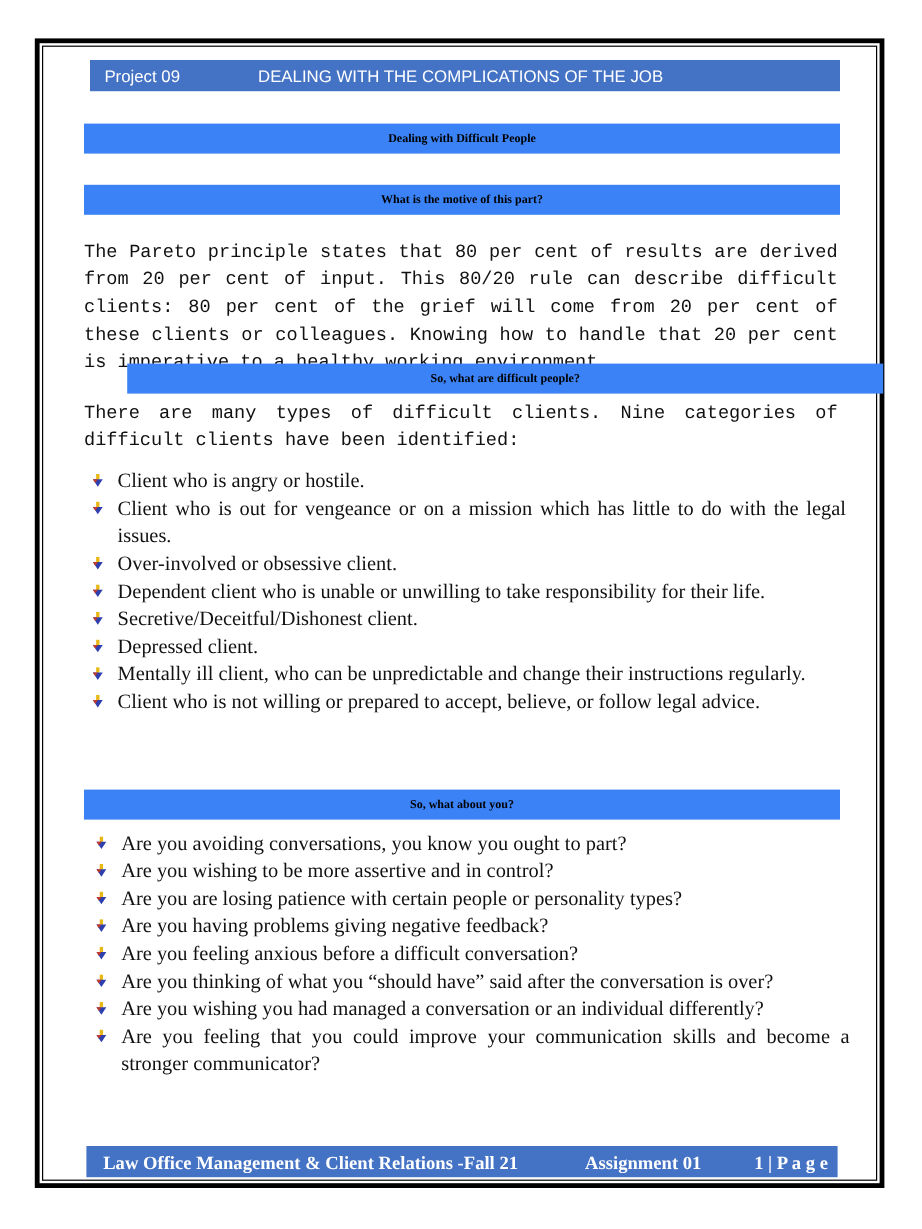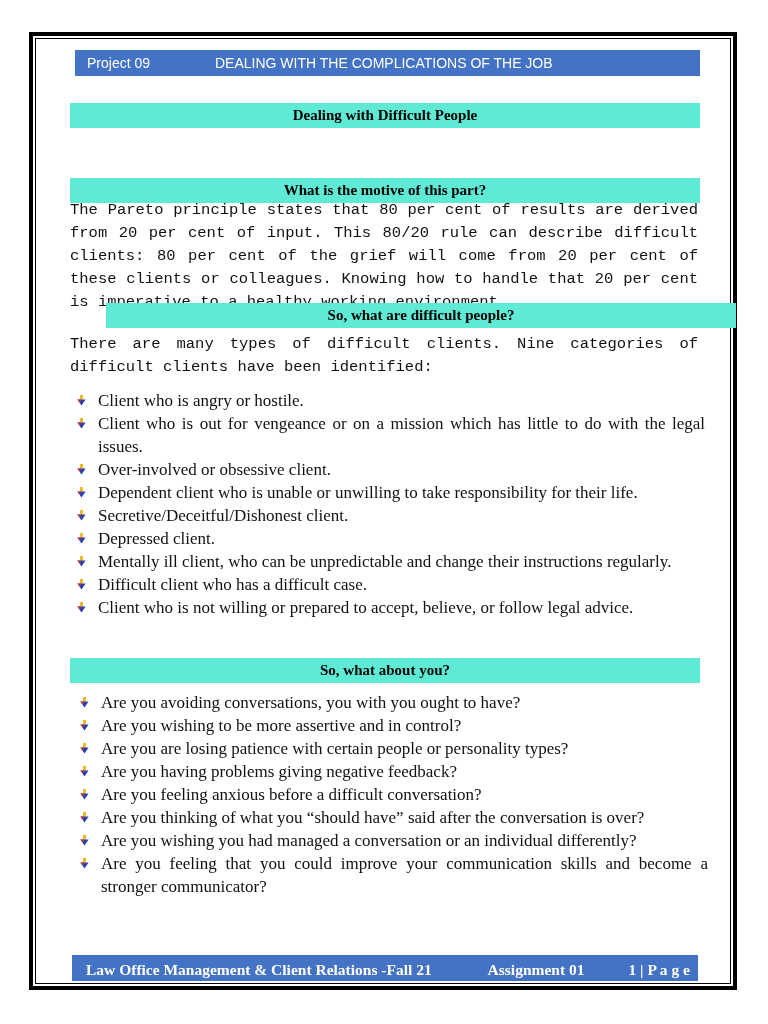--- a/index.html
+++ b/index.html
@@ -23,23 +23,23 @@
     position:absolute; left:75px; top:50px; width:625px; height:26px;
     background:#4472C4;
     display:flex; align-items:center;
     padding-left:12px; box-sizing:border-box;
     font-family:"Liberation Sans", sans-serif;
     font-size:14px; color:#ffffff;
   }
   .top-banner .project { width:128px; flex:0 0 auto; }
   .heading-bar {
     position:absolute; left:70px; width:630px; height:25px;
-    background:#5eead4;
+    background:#3b82f6;
     display:flex; align-items:center; justify-content:center;
-    font-size:15px; font-weight:bold; color:#000000;
+    font-size:10px; font-weight:bold; color:#000000;
   }
   .para {
     position:absolute; left:70px; width:628px;
     font-size:15.5px; line-height:23px;
     text-align:justify;
     font-family:Liberation Mono, monospace;
   }
   ul.bullet-list {
     position:absolute; left:52px; width:628px;
     margin:0; padding:0 0 0 25px;
@@ -71,21 +71,21 @@
 
 <div class="top-banner">
   <span class="project">Project 09</span>
   <span>DEALING WITH THE COMPLICATIONS OF THE JOB</span>
 </div>
 
 <div class="heading-bar" style="top:103px;">
   <span>Dealing with Difficult People</span>
 </div>
 
-<div class="heading-bar" style="top:178px;">
+<div class="heading-bar" style="top:154px;">
   <span>What is the motive of this part?</span>
 </div>
 
 <div class="para" style="top:199px;">The Pareto principle states that 80 per cent of results are derived from 20 per cent of input. This 80/20 rule can describe difficult clients: 80 per cent of the grief will come from 20 per cent of these clients or colleagues. Knowing how to handle that 20 per cent is imperative to a healthy working environment.</div>
 
 <div class="heading-bar" style="top:303px;margin-left:36px;">
   <span>So, what are difficult people?</span>
 </div>
 
 <div class="para" style="top:333px;">There are many types of difficult clients. Nine categories of difficult clients have been identified:</div>
@@ -146,44 +146,36 @@
         <polygon points="0.4,4.4 4.5,4.4 2.4,7.6" fill="#C23A2B"></polygon>
       </svg>
       <span class="li-text">Mentally ill client, who can be unpredictable and change their instructions regularly.</span>
     </li>
   <li>
       <svg class="bullet-icon" width="9" height="11" viewBox="0 0 9 11">
         <rect x="3.1" y="0" width="2.8" height="4.6" fill="#E9B816"></rect>
         <polygon points="0.4,4.4 8.6,4.4 4.5,10.6" fill="#2E3FAE"></polygon>
         <polygon points="0.4,4.4 4.5,4.4 2.4,7.6" fill="#C23A2B"></polygon>
       </svg>
-      <span class="li-text">Difficult client who has a difficult case.</span>
-    </li>
-  <li>
-      <svg class="bullet-icon" width="9" height="11" viewBox="0 0 9 11">
-        <rect x="3.1" y="0" width="2.8" height="4.6" fill="#E9B816"></rect>
-        <polygon points="0.4,4.4 8.6,4.4 4.5,10.6" fill="#2E3FAE"></polygon>
-        <polygon points="0.4,4.4 4.5,4.4 2.4,7.6" fill="#C23A2B"></polygon>
-      </svg>
       <span class="li-text">Client who is not willing or prepared to accept, believe, or follow legal advice.</span>
     </li>
 </ul>
 
 <div class="heading-bar" style="top:658px;">
   <span>So, what about you?</span>
 </div>
 
 <ul class="bullet-list" style="top:691px; padding-left:28px;">
   <li>
       <svg class="bullet-icon" width="9" height="11" viewBox="0 0 9 11">
         <rect x="3.1" y="0" width="2.8" height="4.6" fill="#E9B816"></rect>
         <polygon points="0.4,4.4 8.6,4.4 4.5,10.6" fill="#2E3FAE"></polygon>
         <polygon points="0.4,4.4 4.5,4.4 2.4,7.6" fill="#C23A2B"></polygon>
       </svg>
-      <span class="li-text">Are you avoiding conversations, you with you ought to have?</span>
+      <span class="li-text">Are you avoiding conversations, you know you ought to part?</span>
     </li>
   <li>
       <svg class="bullet-icon" width="9" height="11" viewBox="0 0 9 11">
         <rect x="3.1" y="0" width="2.8" height="4.6" fill="#E9B816"></rect>
         <polygon points="0.4,4.4 8.6,4.4 4.5,10.6" fill="#2E3FAE"></polygon>
         <polygon points="0.4,4.4 4.5,4.4 2.4,7.6" fill="#C23A2B"></polygon>
       </svg>
       <span class="li-text">Are you wishing to be more assertive and in control?</span>
     </li>
   <li>

